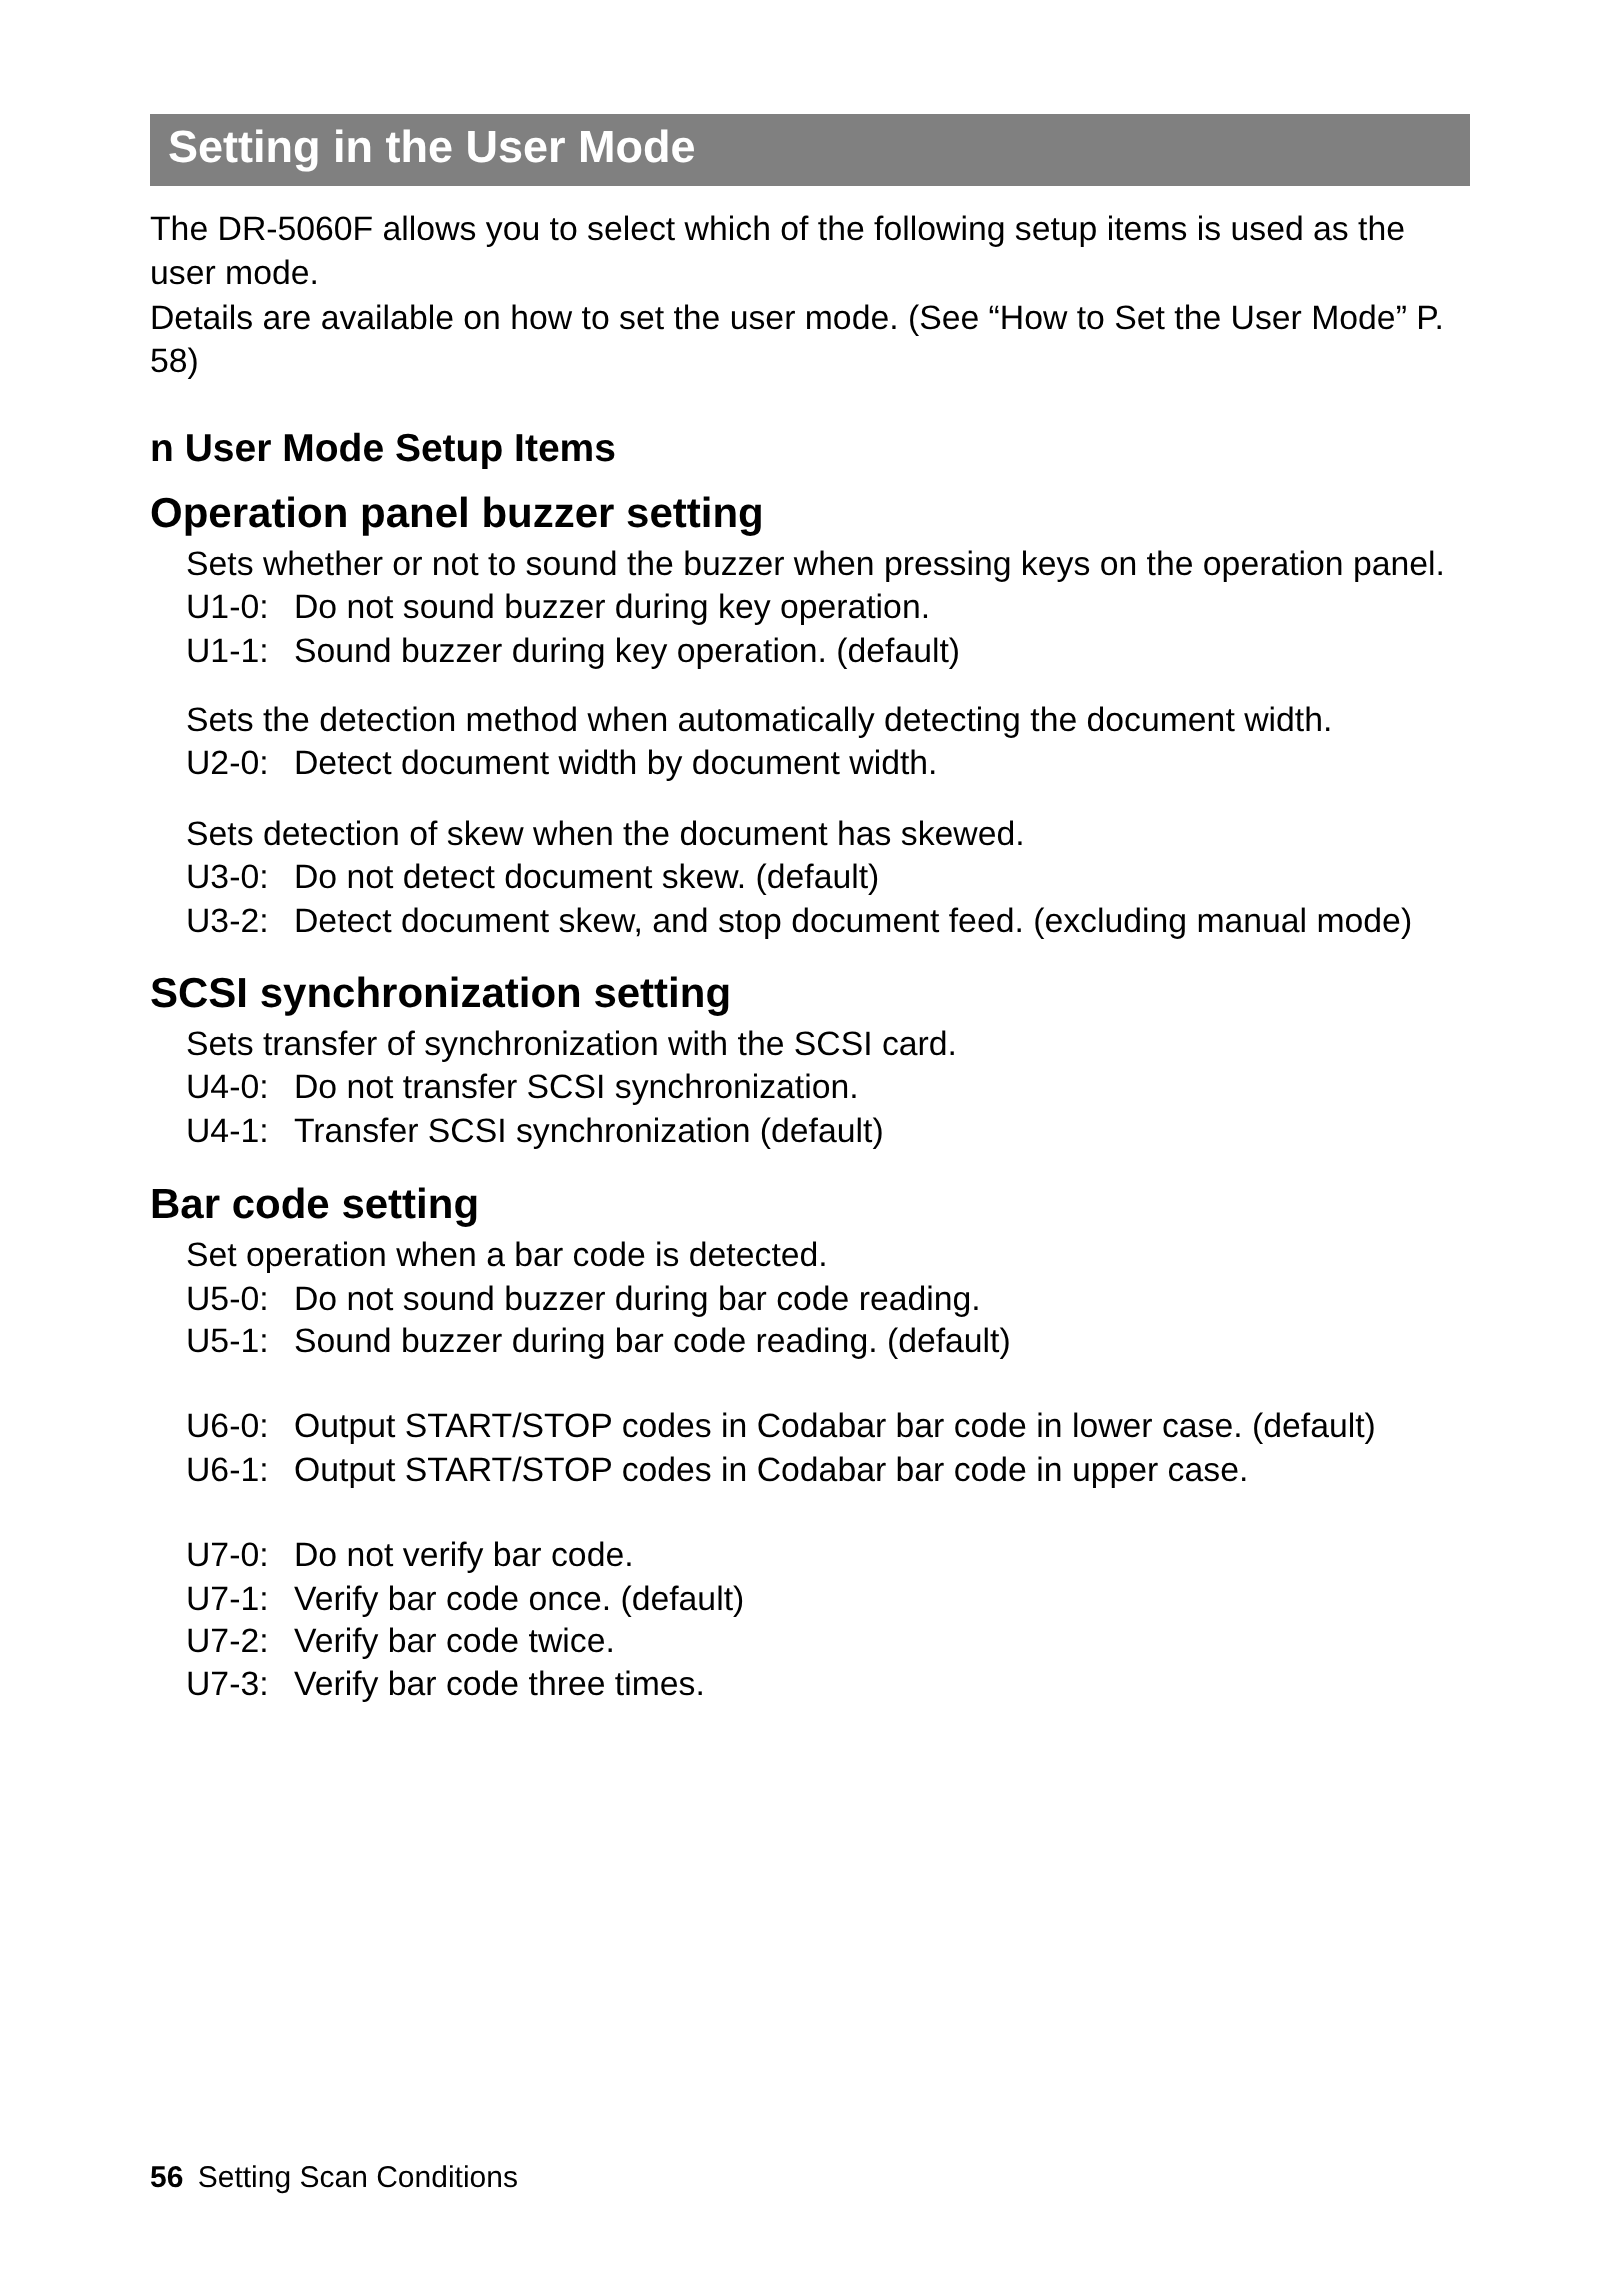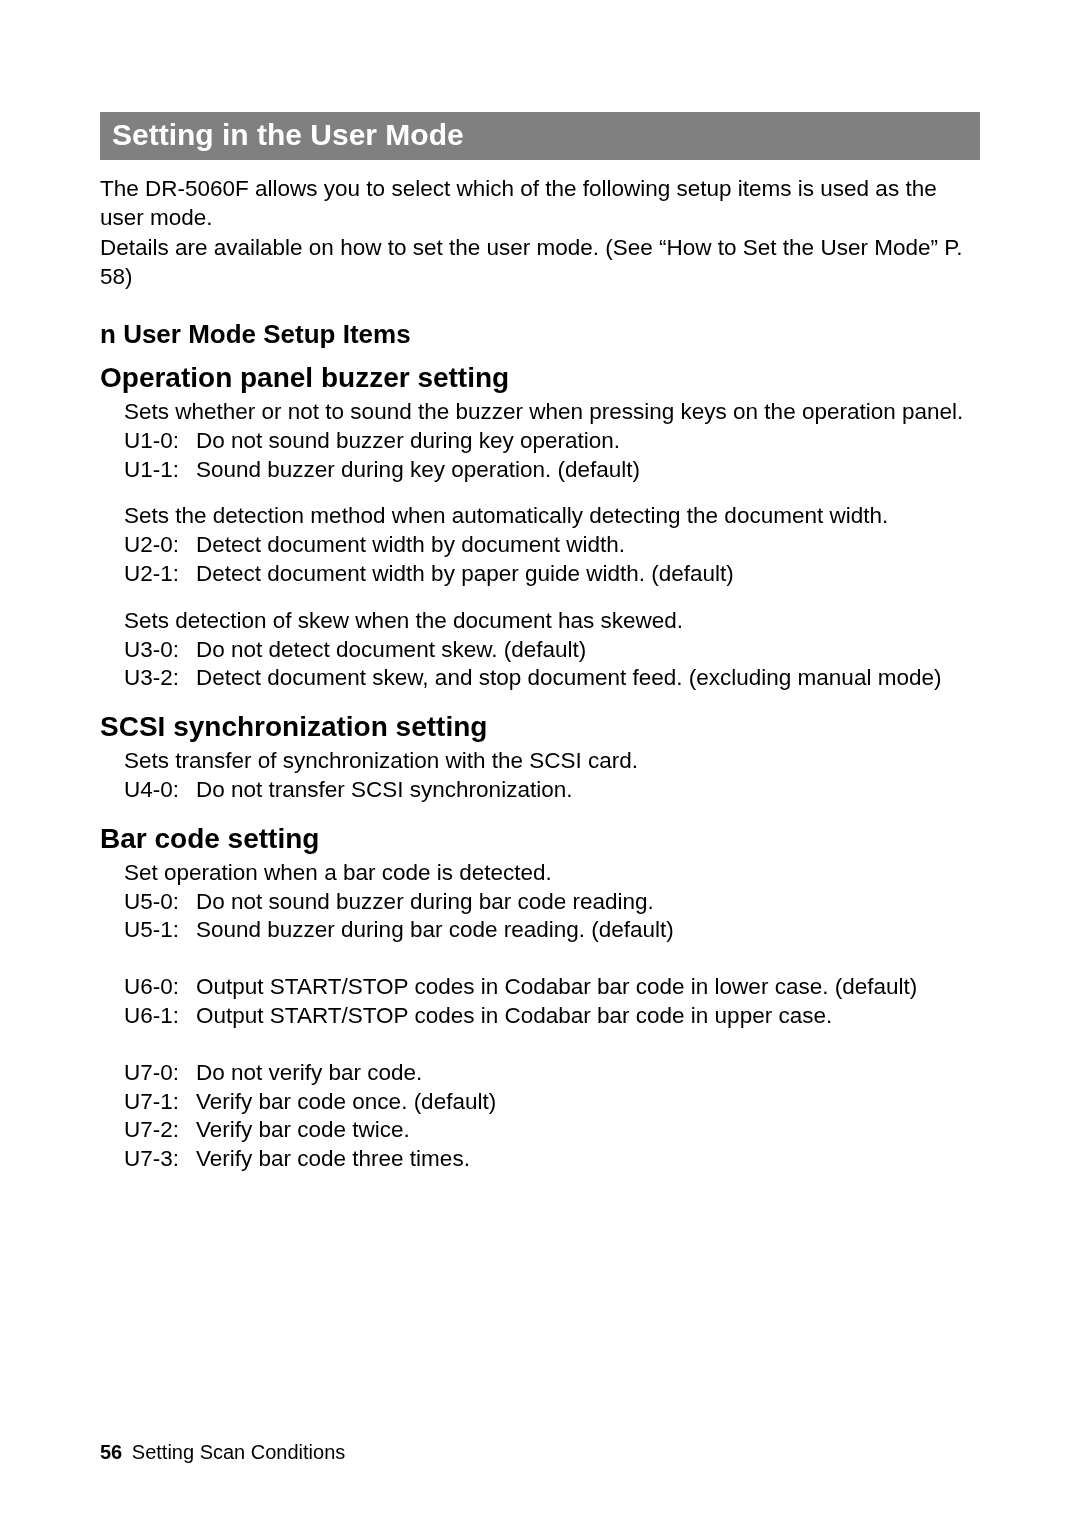--- a/index.html
+++ b/index.html
@@ -1,17 +1,17 @@
 <!DOCTYPE html>
 <html><head>
 <meta charset="utf-8">
 <style>
   * { box-sizing: border-box; margin: 0; padding: 0; }
   html, body { width: 1080px; height: 1526px; background: #fff; font-family: Arial, Helvetica, sans-serif; color: #000; }
-  .page { width: 1080px; height: 1526px; padding: 112px 100px 60px 100px; position: relative; }
+  .page { width: 1080px; height: 1526px; padding: 76px 100px 60px 100px; position: relative; }
   .title-bar { background: #808080; color: #fff; font-weight: bold; font-size: 30px; padding: 6px 12px 8px 12px; margin-bottom: 14px; }
   .intro { font-size: 22.5px; line-height: 1.3; margin-bottom: 28px; }
   .subheading { font-size: 26px; font-weight: bold; margin-bottom: 12px; }
   .section { margin-bottom: 18px; }
   .sec-title { font-size: 28px; font-weight: bold; margin-bottom: 4px; }
   .sec-body { font-size: 22.5px; line-height: 1.28; padding-left: 24px; }
   .kv { display: flex; }
   .kv .k { min-width: 72px; flex-shrink: 0; }
   .kv .v { flex: 1; }
   .gap { height: 28px; }
@@ -53,24 +53,20 @@
     </div>
   </div>
 
   <div class="section">
     <div class="sec-body">
       <div>Sets the detection method when automatically detecting the document width.</div>
       <div class="kv">
           <span class="k">U2-0:</span>
           <span class="v">Detect document width by document width.</span>
         </div>
-      <div class="kv">
-          <span class="k">U2-1:</span>
-          <span class="v">Detect document width by paper guide width. (default)</span>
-        </div>
     </div>
   </div>
 
   <div class="section">
     <div class="sec-body">
       <div>Sets detection of skew when the document has skewed.</div>
       <div class="kv">
           <span class="k">U3-0:</span>
           <span class="v">Do not detect document skew. (default)</span>
         </div>
@@ -81,20 +77,24 @@
     </div>
   </div>
 
   <div class="section">
     <div class="sec-title">SCSI synchronization setting</div>
     <div class="sec-body">
       <div>Sets transfer of synchronization with the SCSI card.</div>
       <div class="kv">
           <span class="k">U4-0:</span>
           <span class="v">Do not transfer SCSI synchronization.</span>
+        </div>
+      <div class="kv">
+          <span class="k">U4-1:</span>
+          <span class="v">Transfer SCSI synchronization (default)</span>
         </div>
     </div>
   </div>
 
   <div class="section">
     <div class="sec-title">Bar code setting</div>
     <div class="sec-body">
       <div>Set operation when a bar code is detected.</div>
       <div class="kv">
           <span class="k">U5-0:</span>

